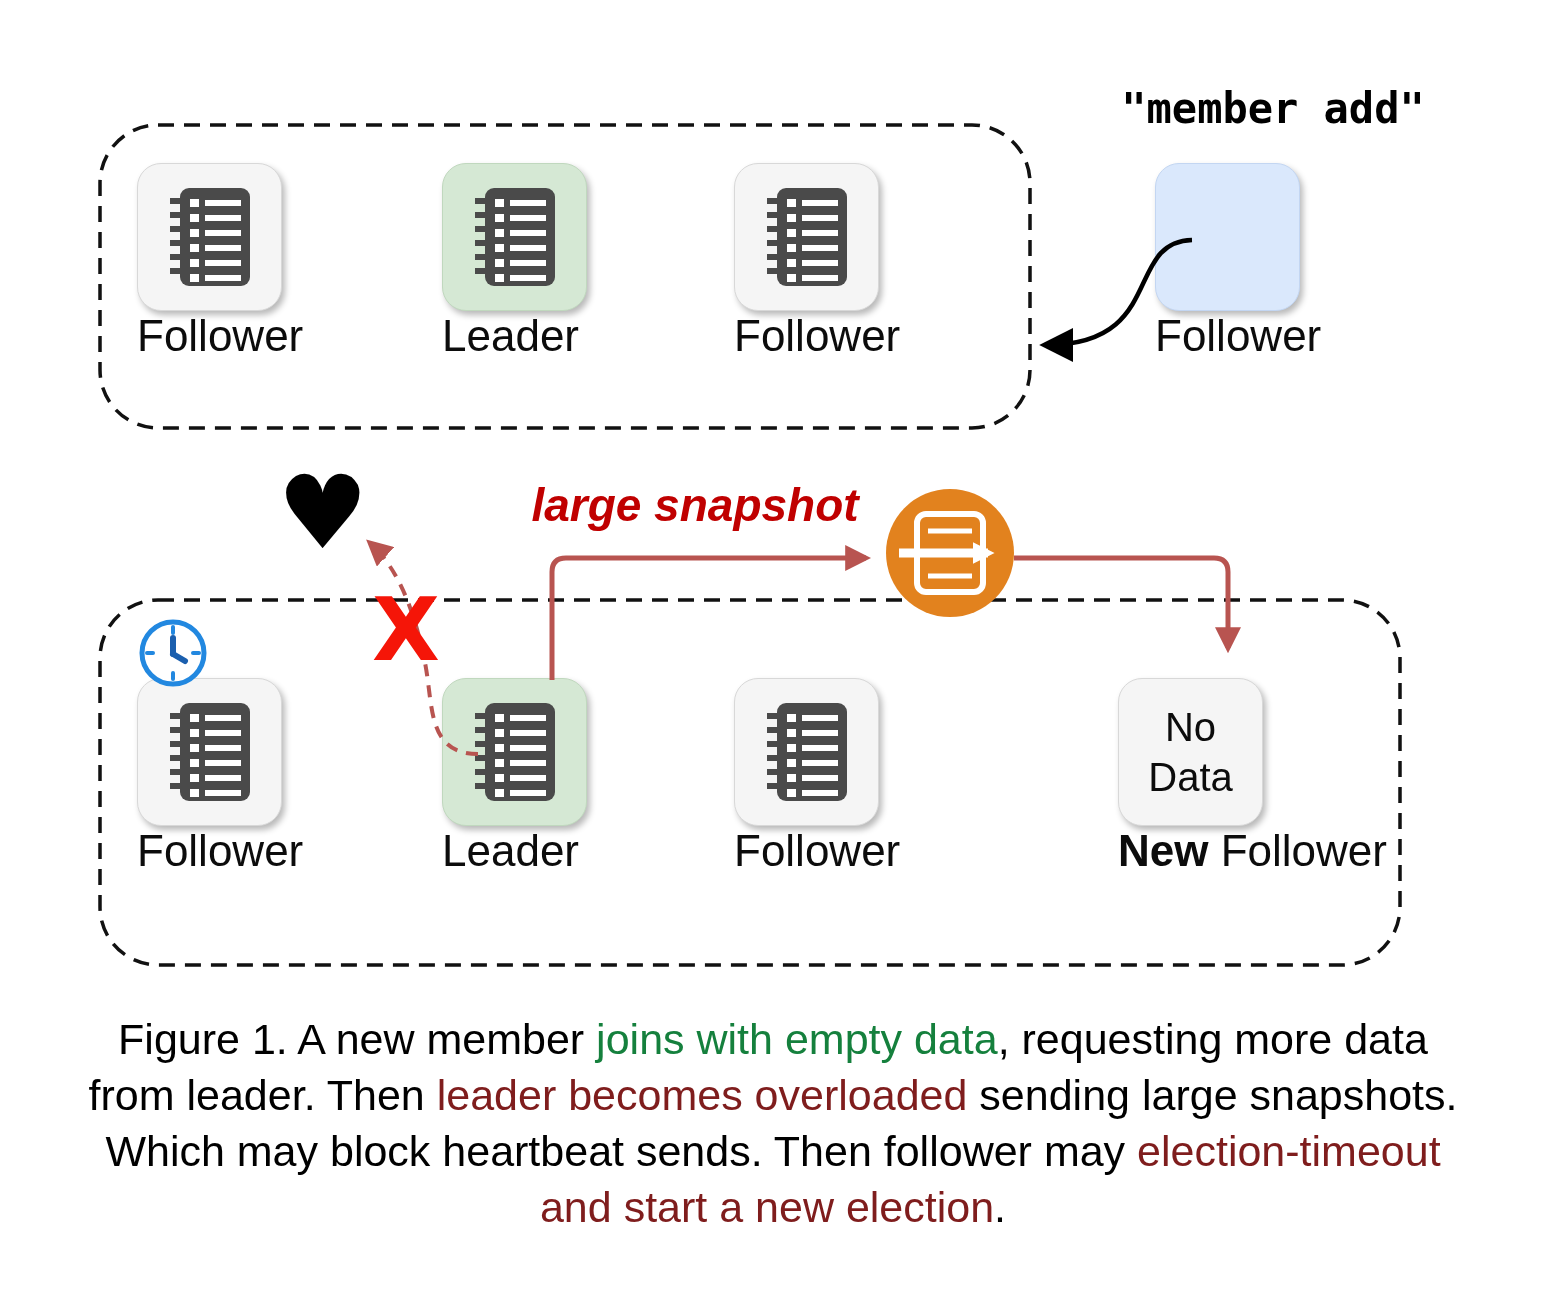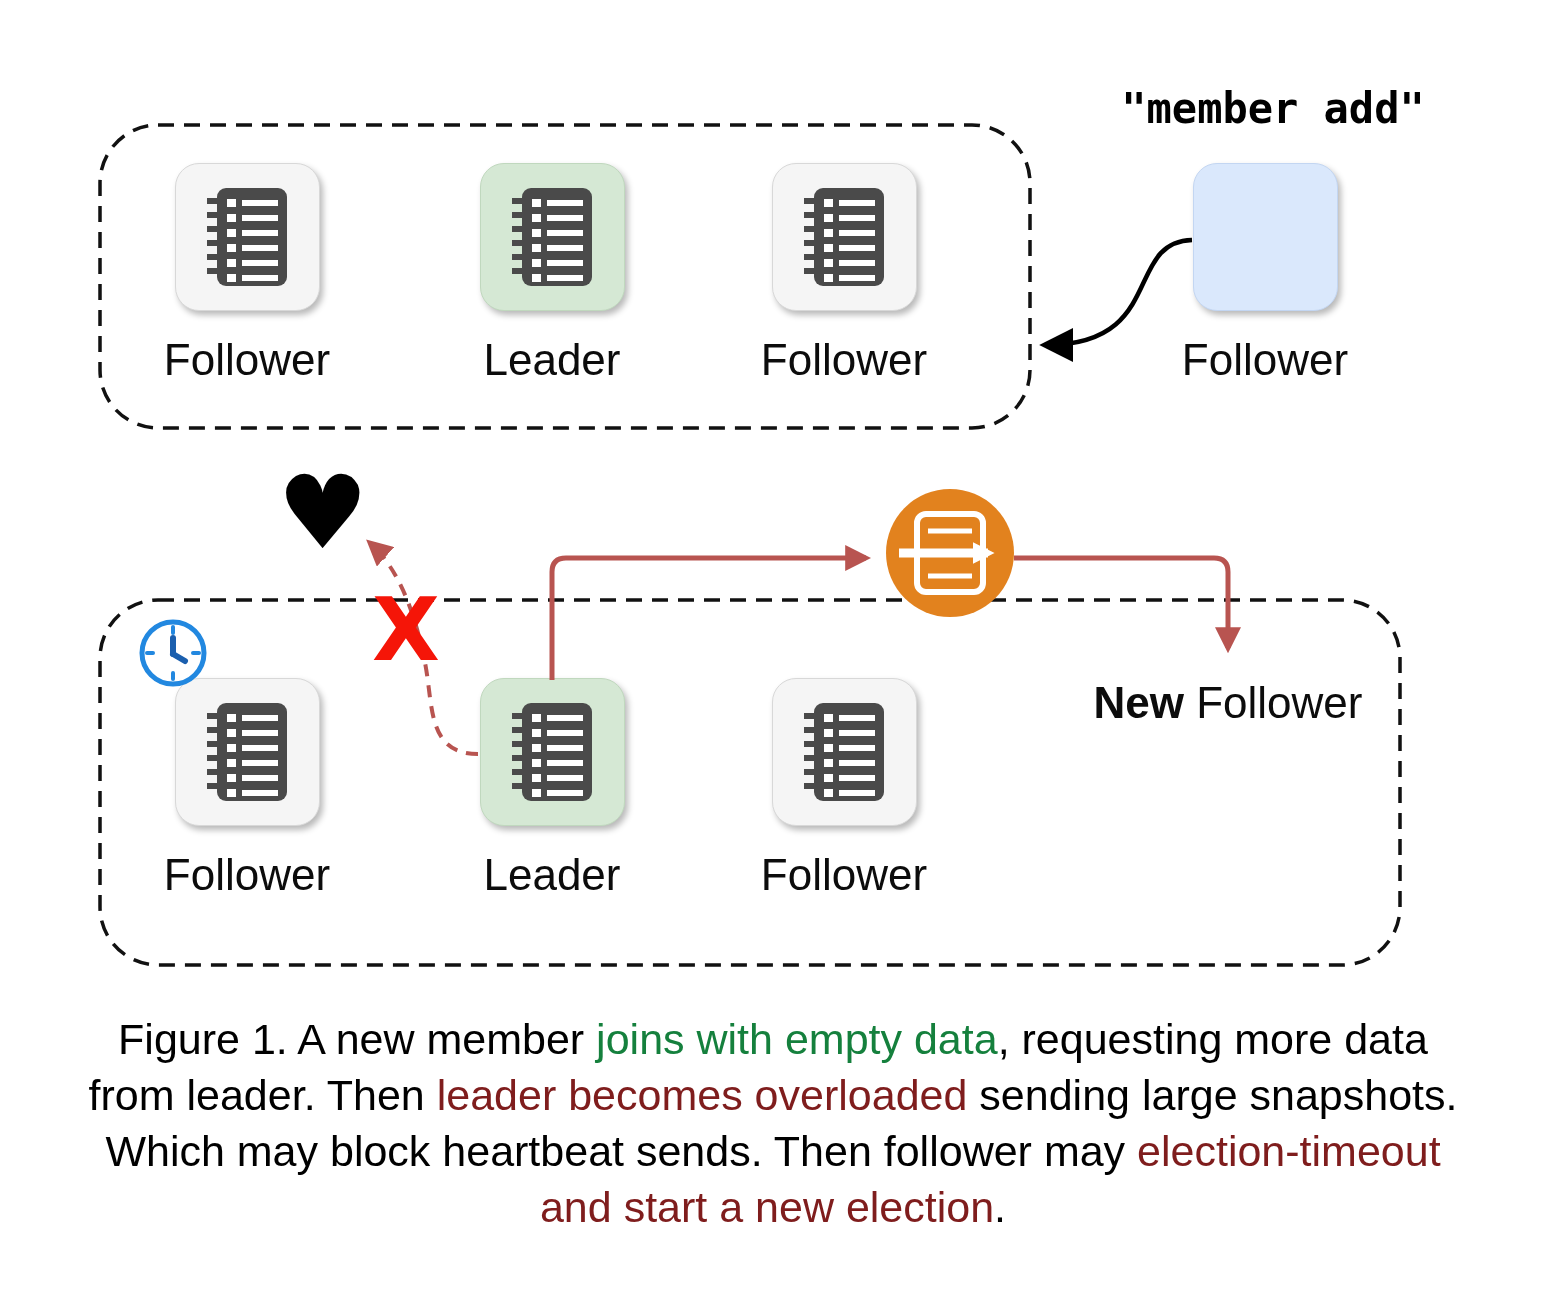--- a/index.html
+++ b/index.html
@@ -3,21 +3,21 @@
 <meta charset="utf-8">
 <style>
   * { margin:0; padding:0; box-sizing:border-box; }
   html,body { background:#ffffff; }
   .canvas {
     position:relative; width:1546px; height:1294px; background:#ffffff;
     font-family:"Liberation Sans", sans-serif; overflow:hidden;
   }
   .node {
     position:absolute; width:220px;
-    display:flex; flex-direction:column; align-items:center; gap:24px;
+    display:flex; flex-direction:column; 
     z-index:2;
   }
   .tile {
     width:145px; height:148px; border-radius:24px;
     background:#f5f5f5; border:1px solid #d8d8d8;
     box-shadow:3px 4px 6px rgba(0,0,0,0.28);
     display:flex; align-items:center; justify-content:center;
   }
   .tile.leader { background:#d5e8d4; border-color:#c0d8be; }
   .tile.blue   { background:#dae8fc; border-color:#c3d6f2; }
@@ -249,25 +249,29 @@
             <rect x="41" y="74" width="36" height="6"></rect>
           <rect x="26" y="88" width="9" height="8"></rect>
             <rect x="41" y="89" width="36" height="6"></rect>
         </g>
       </svg>
     </div>
     <div class="node-label">Follower</div>
   </div>
 
   <div class="node" style="left:1118px; top:678px;">
+    <div class="tile">
+      <div class="nodata-text">No Data</div>
+    </div>
     <div class="node-label"><b>New</b><span> Follower</span></div>
   </div>
 
   <div class="heart">♥</div>
   <div class="x-mark">X</div>
+  <div class="large-snapshot">large snapshot</div>
 
   <div class="clock">
     <svg width="78" height="78" viewBox="0 0 78 78">
       <circle cx="39" cy="39" r="31" fill="#ffffff" stroke="#2288e0" stroke-width="5"></circle>
       <g stroke="#2288e0" stroke-width="4" stroke-linecap="round">
         <line x1="39" y1="13" x2="39" y2="19"></line>
         <line x1="39" y1="59" x2="39" y2="65"></line>
         <line x1="13" y1="39" x2="19" y2="39"></line>
         <line x1="59" y1="39" x2="65" y2="39"></line>
       </g>

